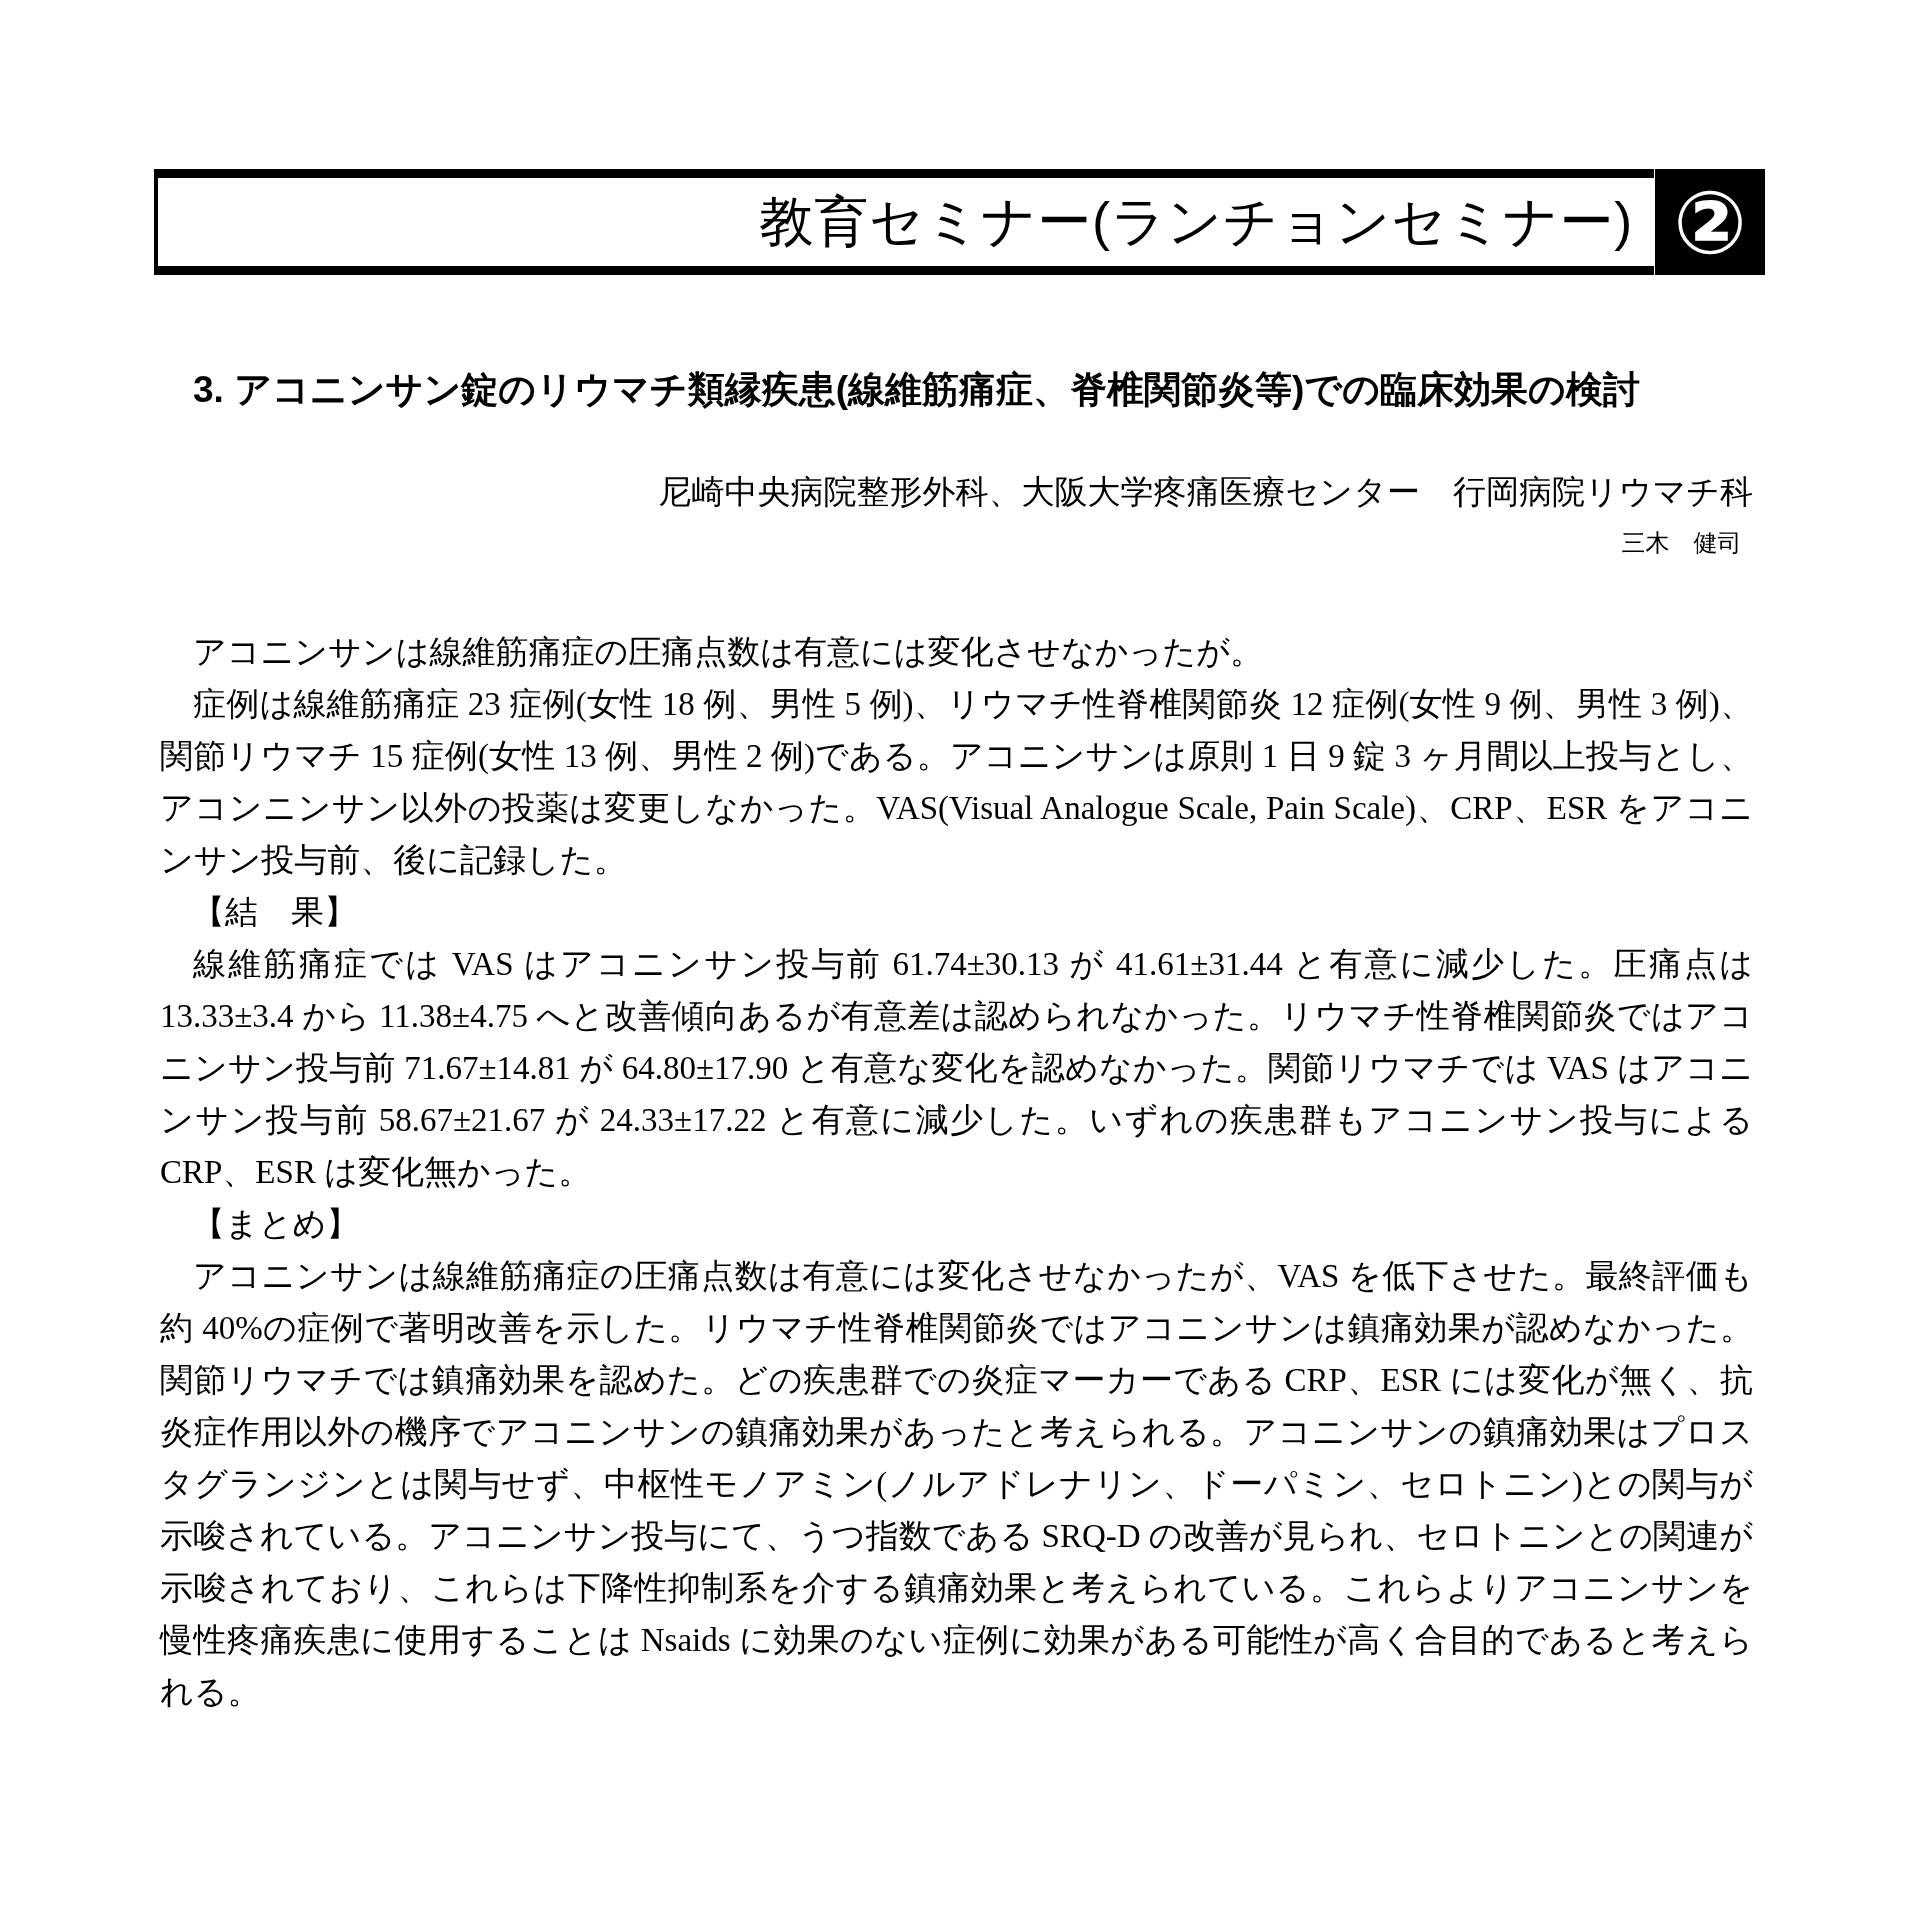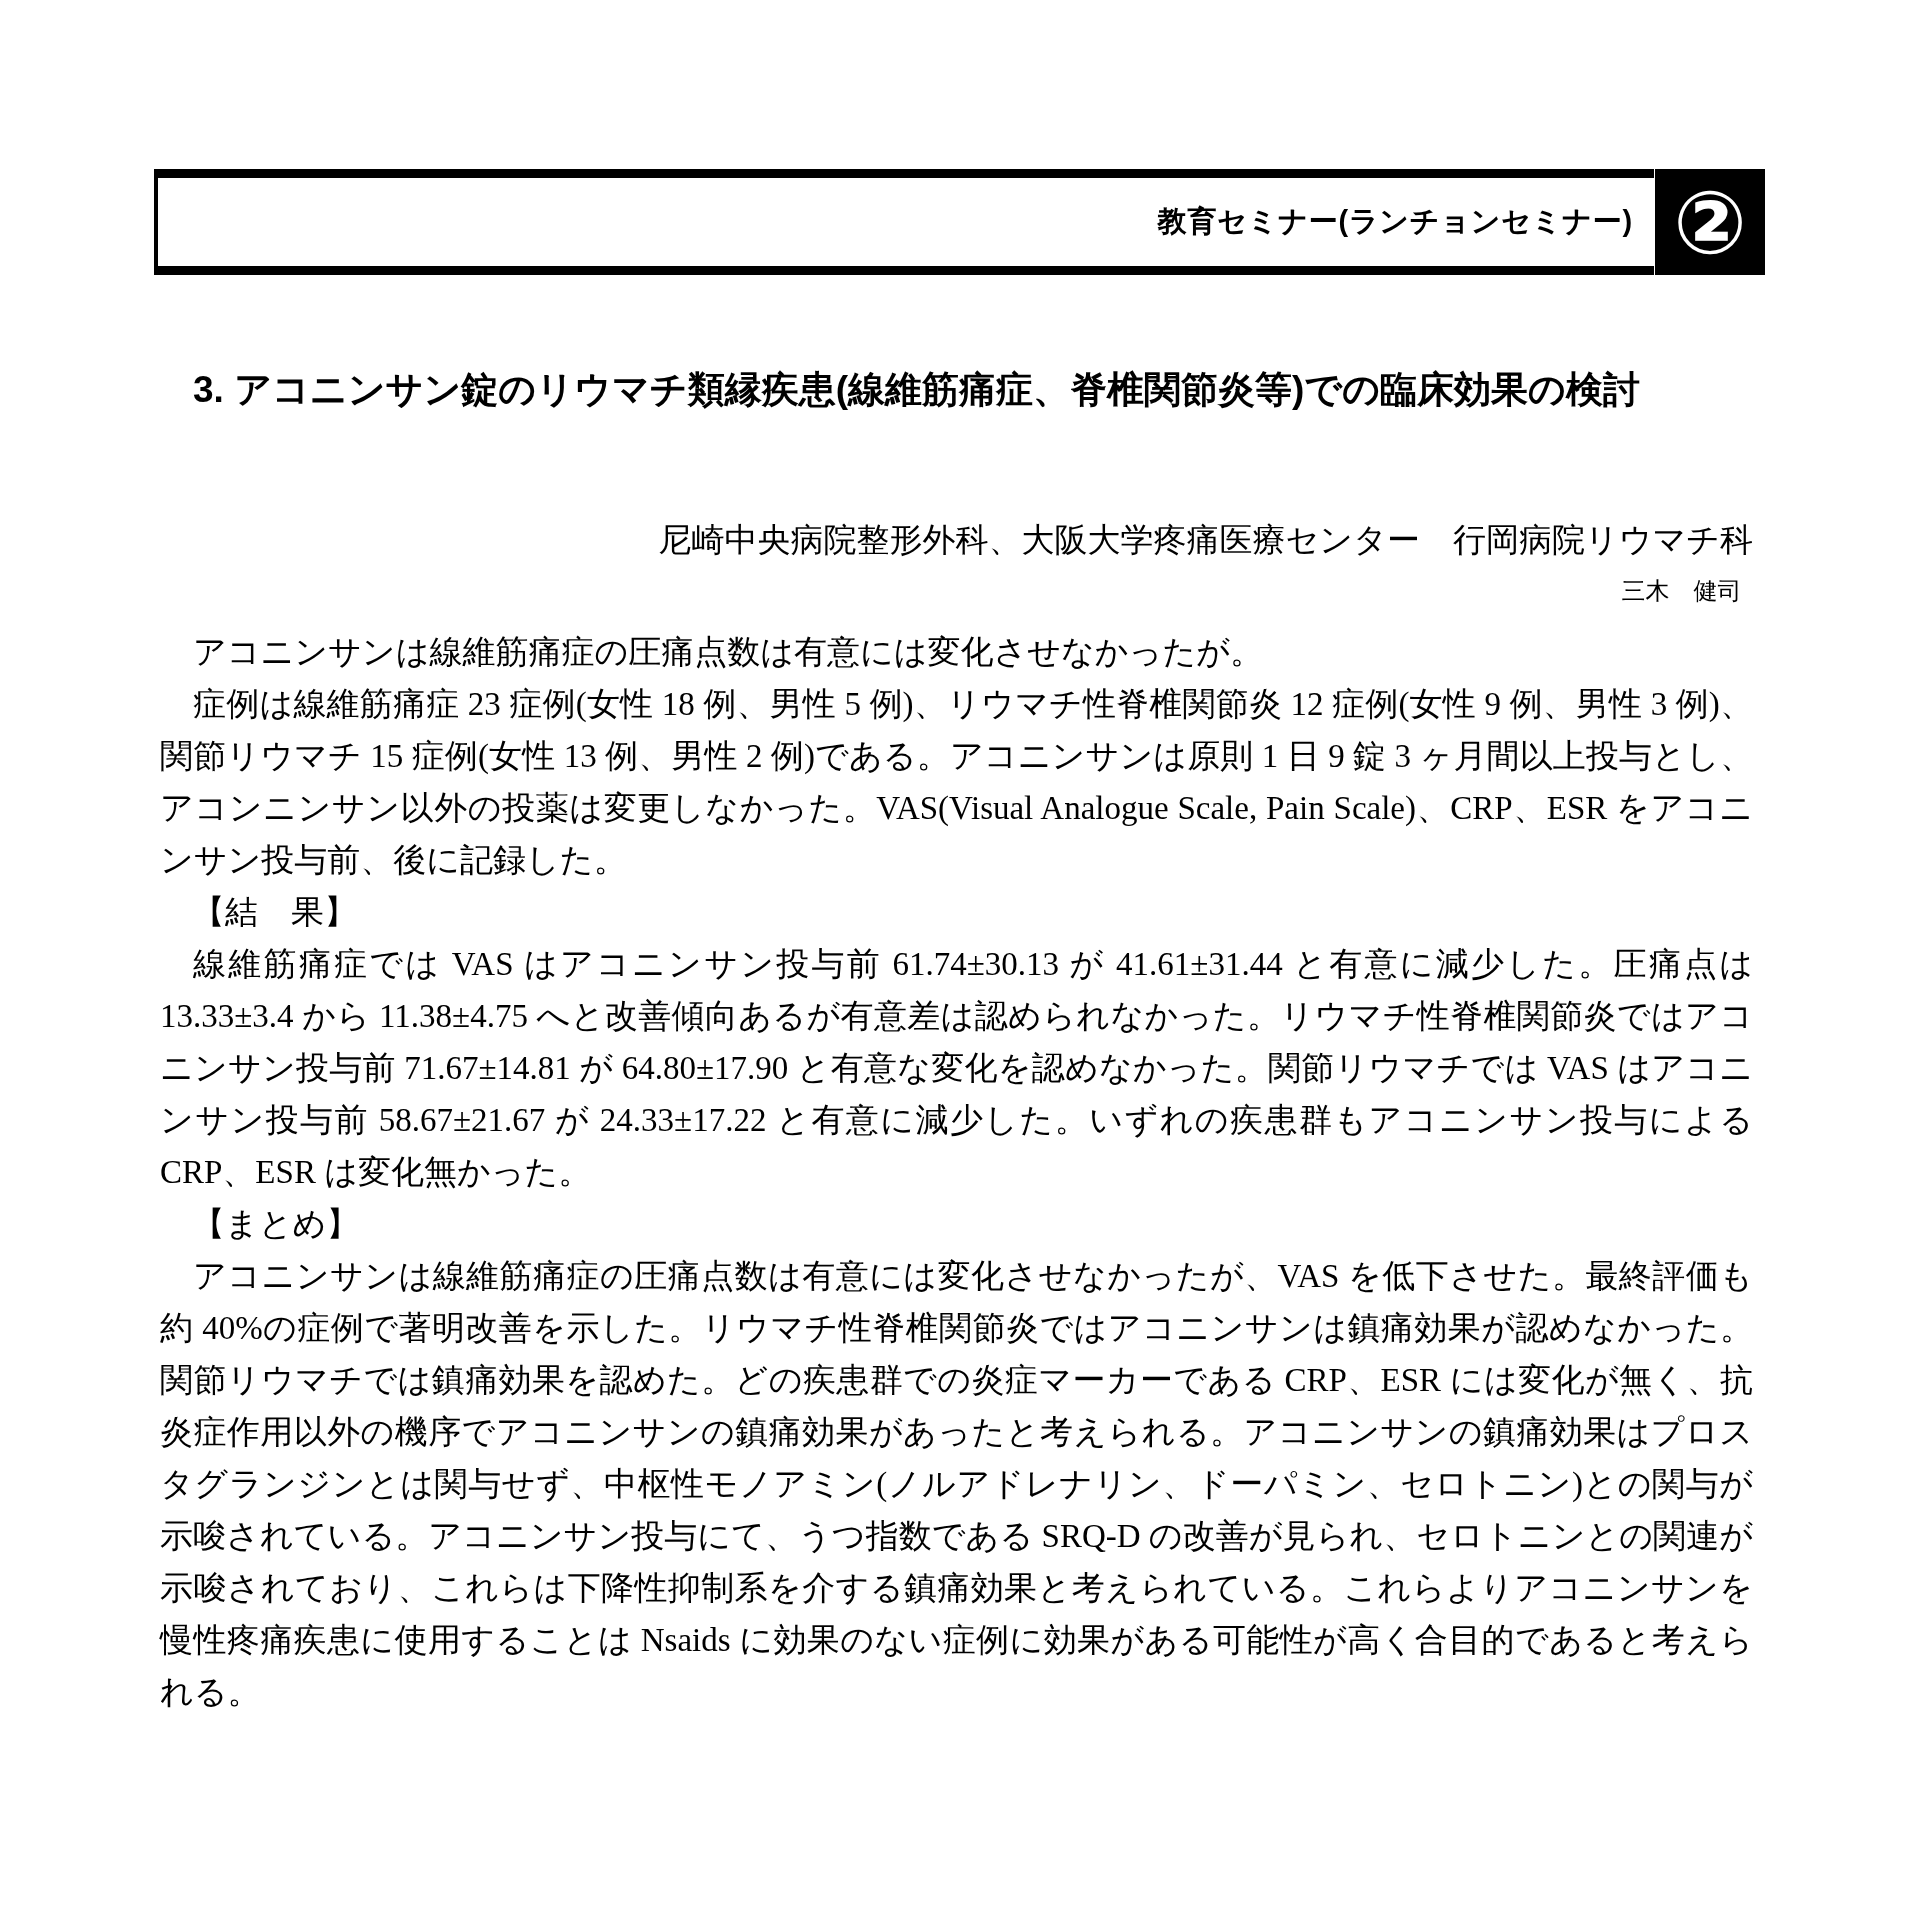--- a/index.html
+++ b/index.html
@@ -21,22 +21,22 @@
     border-top: 9.2px solid #000;
     border-bottom: 9.2px solid #000;
     border-left: 4.6px solid #000;
     background: #ffffff;
     display: flex; align-items: center; justify-content: flex-end;
     padding-right: 21px;
     box-sizing: content-box;
   }
   .banner-title {
     font-family: "Liberation Sans", "DejaVu Sans", sans-serif;
-    font-weight: bold;
-    font-size: 29px;
+    font-weight: normal;
+    font-size: 54px;
     letter-spacing: 0.8px;
     white-space: nowrap;
   }
   .badge {
     position: absolute;
     left: 1655px; top: 169px;
     width: 110px; height: 106px;
     background: #000000;
     color: #ffffff;
     display: flex; align-items: center; justify-content: center;
@@ -64,21 +64,20 @@
   .byline {
     position: absolute;
     left: 160px; top: 476px;
     width: 1593px;
     text-align: right;
   }
   .affiliation {
     font-size: 33px;
     line-height: 1.0;
     white-space: nowrap;
-    margin-top: 48px;
   }
   .author {
     margin-top: 22.3px;
     font-size: 24px;
     line-height: 1.0;
     padding-right: 11.6px;
   }
 
   
   .abs-body {

